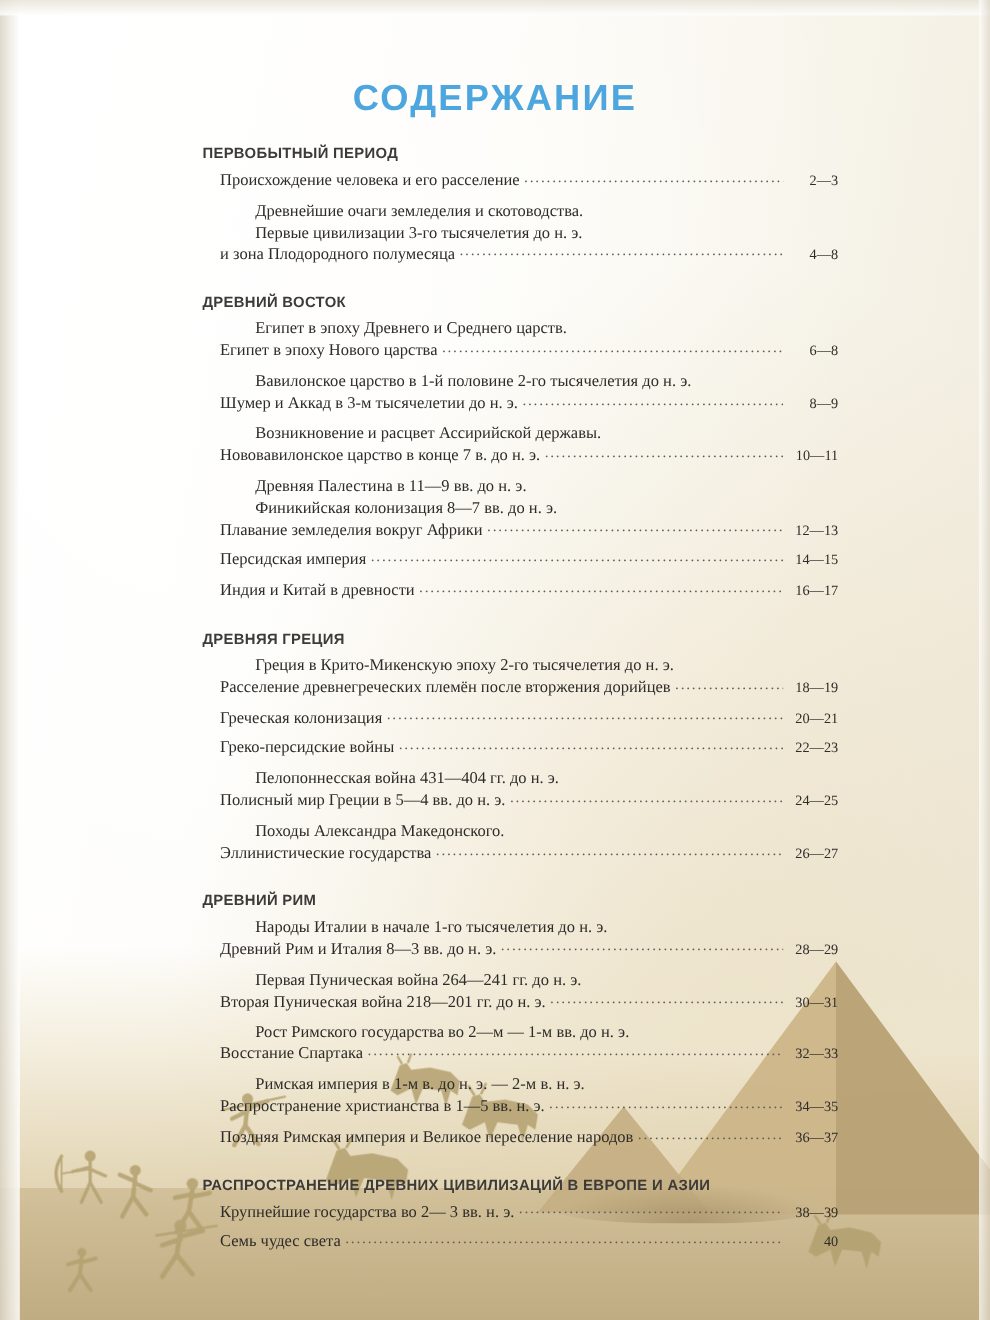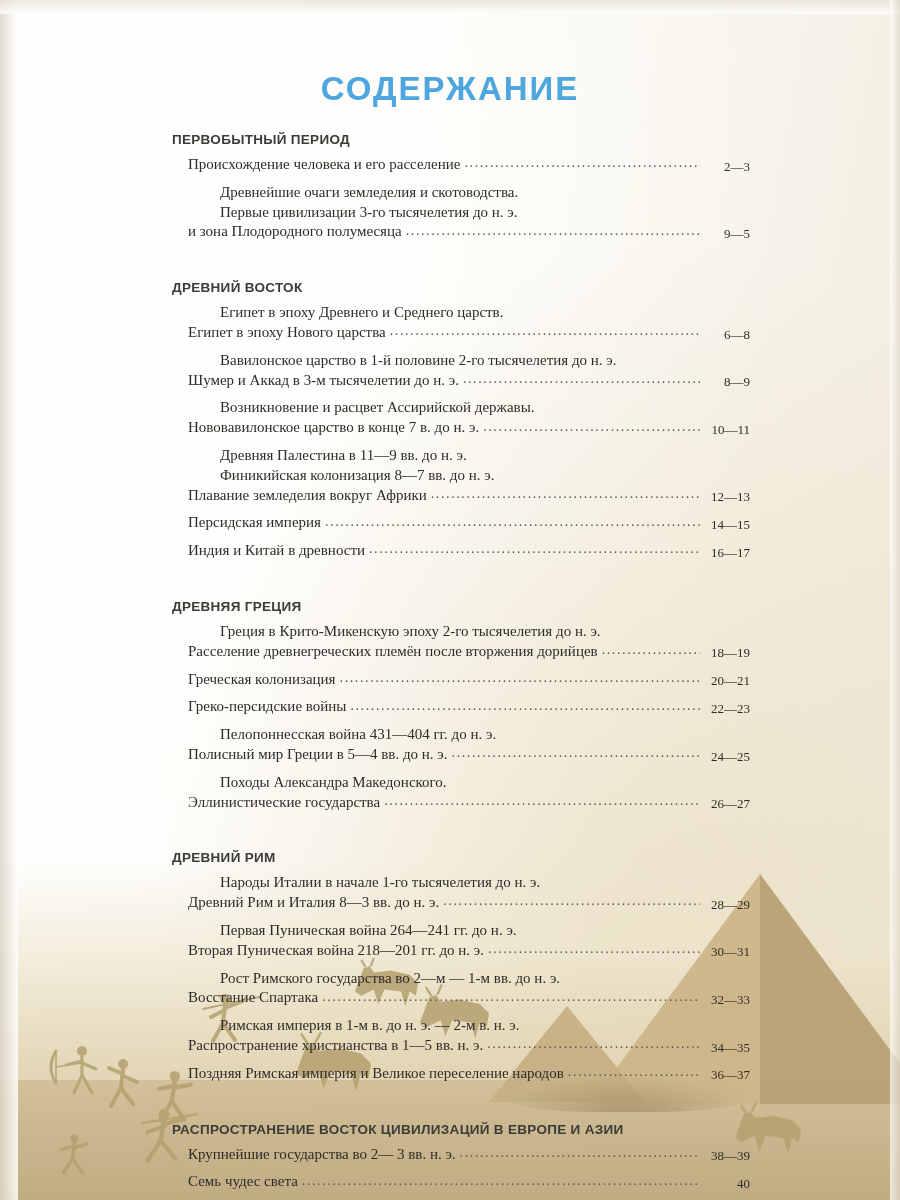--- a/index.html
+++ b/index.html
@@ -114,50 +114,50 @@
     font-weight: bold;
     font-size: 33px;
     letter-spacing: 2px;
     color: #4da6dd;
     text-shadow: 0 1px 0 rgba(255,255,255,.9);
   }
 
   
   .toc {
     position: absolute;
-    left: 172px;
+    left: 184px;
     top: 132px;
     width: 578px;
   }
 
   .section-title {
     font-family: "Liberation Sans", sans-serif;
     font-weight: bold;
     font-size: 13.5px;
     letter-spacing: .3px;
     color: #3c3b38;
-    margin-top: 38px;
+    margin-top: 25px;
     margin-bottom: 8px;
   }
   .section-title.first { margin-top: 0; }
 
   .entry {
     margin-left: 16px;
     margin-bottom: 8px;
     font-size: 15px;
     color: #2e2c29;
     line-height: 1.32;
   }
   .entry-line {
     display: block;
     margin-left: 32px;
   }
   .entry-last {
     display: flex;
-    align-items: flex-end;
+    align-items: flex-start;
     width: 100%;
   }
   .entry-text {
     white-space: nowrap;
   }
   .dots {
     flex: 1 1 auto;
     margin: 0 4px;
     overflow: hidden;
     white-space: nowrap;
@@ -286,21 +286,21 @@
           <span class="dots">............................................................................................................................................................................................................................</span>
           <span class="pages">2—3</span>
         </span>
       </div>
       <div class="entry">
         <span class="entry-line">Древнейшие очаги земледелия и скотоводства.</span>
         <span class="entry-line">Первые цивилизации 3-го тысячелетия до н. э.</span>
         <span class="entry-last">
           <span class="entry-text">и зона Плодородного полумесяца</span>
           <span class="dots">............................................................................................................................................................................................................................</span>
-          <span class="pages">9—5</span>
+          <span class="pages">4—8</span>
         </span>
       </div>
       <div class="section-title">ДРЕВНИЙ ВОСТОК</div>
       <div class="entry">
         <span class="entry-line">Египет в эпоху Древнего и Среднего царств.</span>
         <span class="entry-last">
           <span class="entry-text">Египет в эпоху Нового царства</span>
           <span class="dots">............................................................................................................................................................................................................................</span>
           <span class="pages">6—8</span>
         </span>
@@ -416,21 +416,21 @@
           <span class="pages">34—35</span>
         </span>
       </div>
       <div class="entry">
         <span class="entry-last">
           <span class="entry-text">Поздняя Римская империя и Великое переселение народов</span>
           <span class="dots">............................................................................................................................................................................................................................</span>
           <span class="pages">36—37</span>
         </span>
       </div>
-      <div class="section-title">РАСПРОСТРАНЕНИЕ ВОСТОК ЦИВИЛИЗАЦИЙ В ЕВРОПЕ И АЗИИ</div>
+      <div class="section-title">РАСПРОСТРАНЕНИЕ ДРЕВНИХ ЦИВИЛИЗАЦИЙ В ЕВРОПЕ И АЗИИ</div>
       <div class="entry">
         <span class="entry-last">
           <span class="entry-text">Крупнейшие государства во 2— 3 вв. н. э.</span>
           <span class="dots">............................................................................................................................................................................................................................</span>
           <span class="pages">38—39</span>
         </span>
       </div>
       <div class="entry">
         <span class="entry-last">
           <span class="entry-text">Семь чудес света</span>

